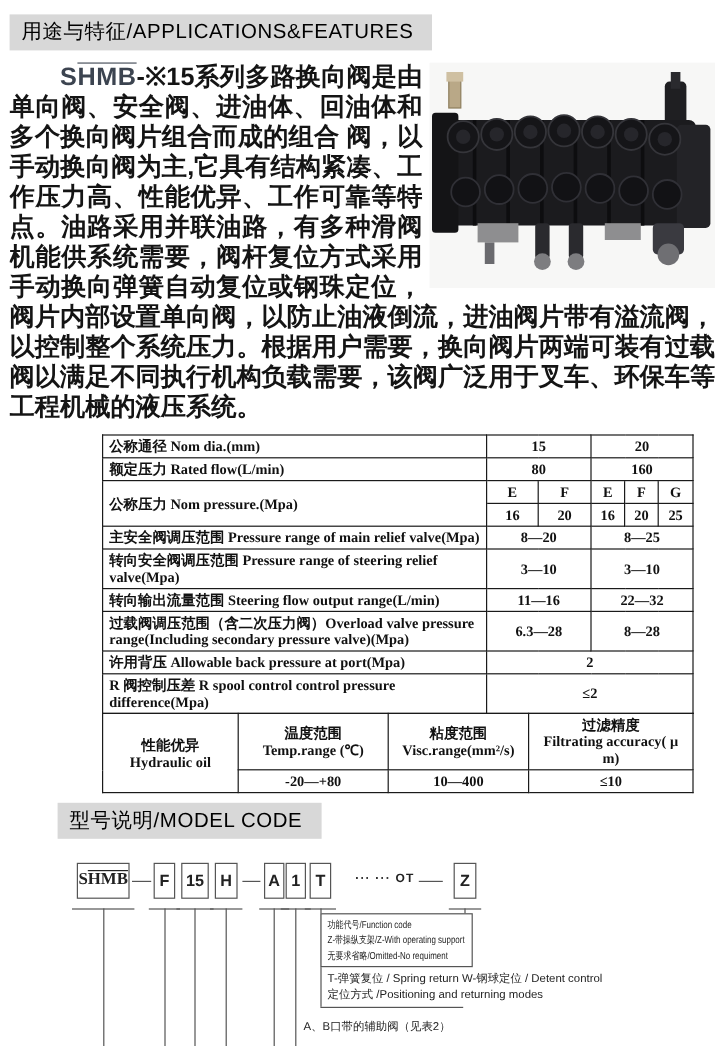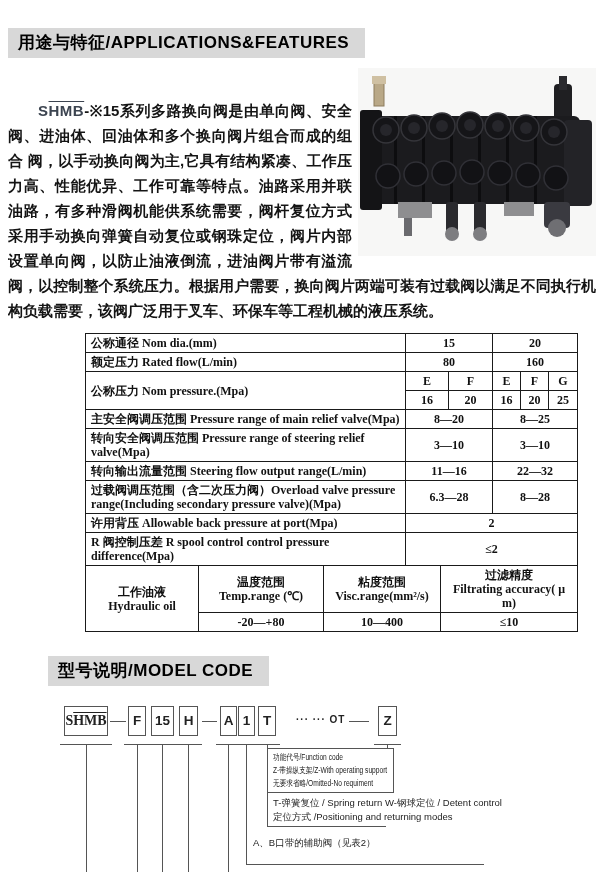--- a/index.html
+++ b/index.html
@@ -1,28 +1,28 @@
 <!DOCTYPE html>
 <html><head>
 <meta charset="utf-8">
 <style>
   * { margin:0; padding:0; box-sizing:border-box; }
   html,body { width:604px; height:872px; background:#ffffff; overflow:hidden;
     font-family:"Liberation Sans", sans-serif; color:#111; }
   .page { position:relative; width:604px; height:872px; padding:12px 8px 0 8px; }
 
-  .hbar { display:inline-block; background:#d8d8d8; color:#000; font-weight:bold;
-    font-size:17px; letter-spacing:0.5px; padding:4px 16px 4px 10px; line-height:22px;margin-top:16px; }
+  .hbar { display:inline-block; background:#d8d8d8; color:#000; font-weight:normal;
+    font-size:17px; letter-spacing:0.5px; padding:4px 16px 4px 10px; line-height:22px; }
 
   
   .intro-wrap { margin-top:10px; overflow:hidden; }
   .photo-box { float:right; width:238px; height:188px; margin:0 0 4px 6px; background:#f8f8f8; }
   .photo-box svg { display:block; }
-  .intro { font-size:15px; line-height:25px; text-align:justify; font-weight:bold;
-    color:#141414; text-indent:2em;margin-top:30px; }
+  .intro { font-size:21px; line-height:25px; text-align:justify; font-weight:bold;
+    color:#141414; text-indent:2em; }
   .logo { color:#3c4450; letter-spacing:0.5px; }
   .ovl { text-decoration:overline; }
 
   
   .tablezone { margin:10px 0 0 77px; width:492px; }
   table { border-collapse:collapse; width:492px; table-layout:fixed; }
   td { border:1px solid #1a1a1a; font-family:"Liberation Serif", serif; font-weight:bold;
     font-size:12px; line-height:14px; padding:2px 5px; color:#111; }
   td.val { text-align:center; padding:2px 1px; }
   table.oil { margin-top:-1px; }
@@ -194,21 +194,21 @@
     <table class="oil">
       <colgroup>
           <col style="width:113px">
           <col style="width:125px">
           <col style="width:117px">
           <col style="width:137px">
         </colgroup>
       <tbody>
           <tr>
         <td rowspan="2" class="cell2">
-          <div>工作油液</div>
+          <div>性能优异</div>
           <div>Hydraulic oil</div>
         </td>
         <td class="cell2">
           <div>温度范围</div>
               <div>Temp.range (℃)</div>
         </td>
         <td class="cell2">
           <div>粘度范围</div>
               <div>Visc.range(mm²/s)</div>
         </td>

